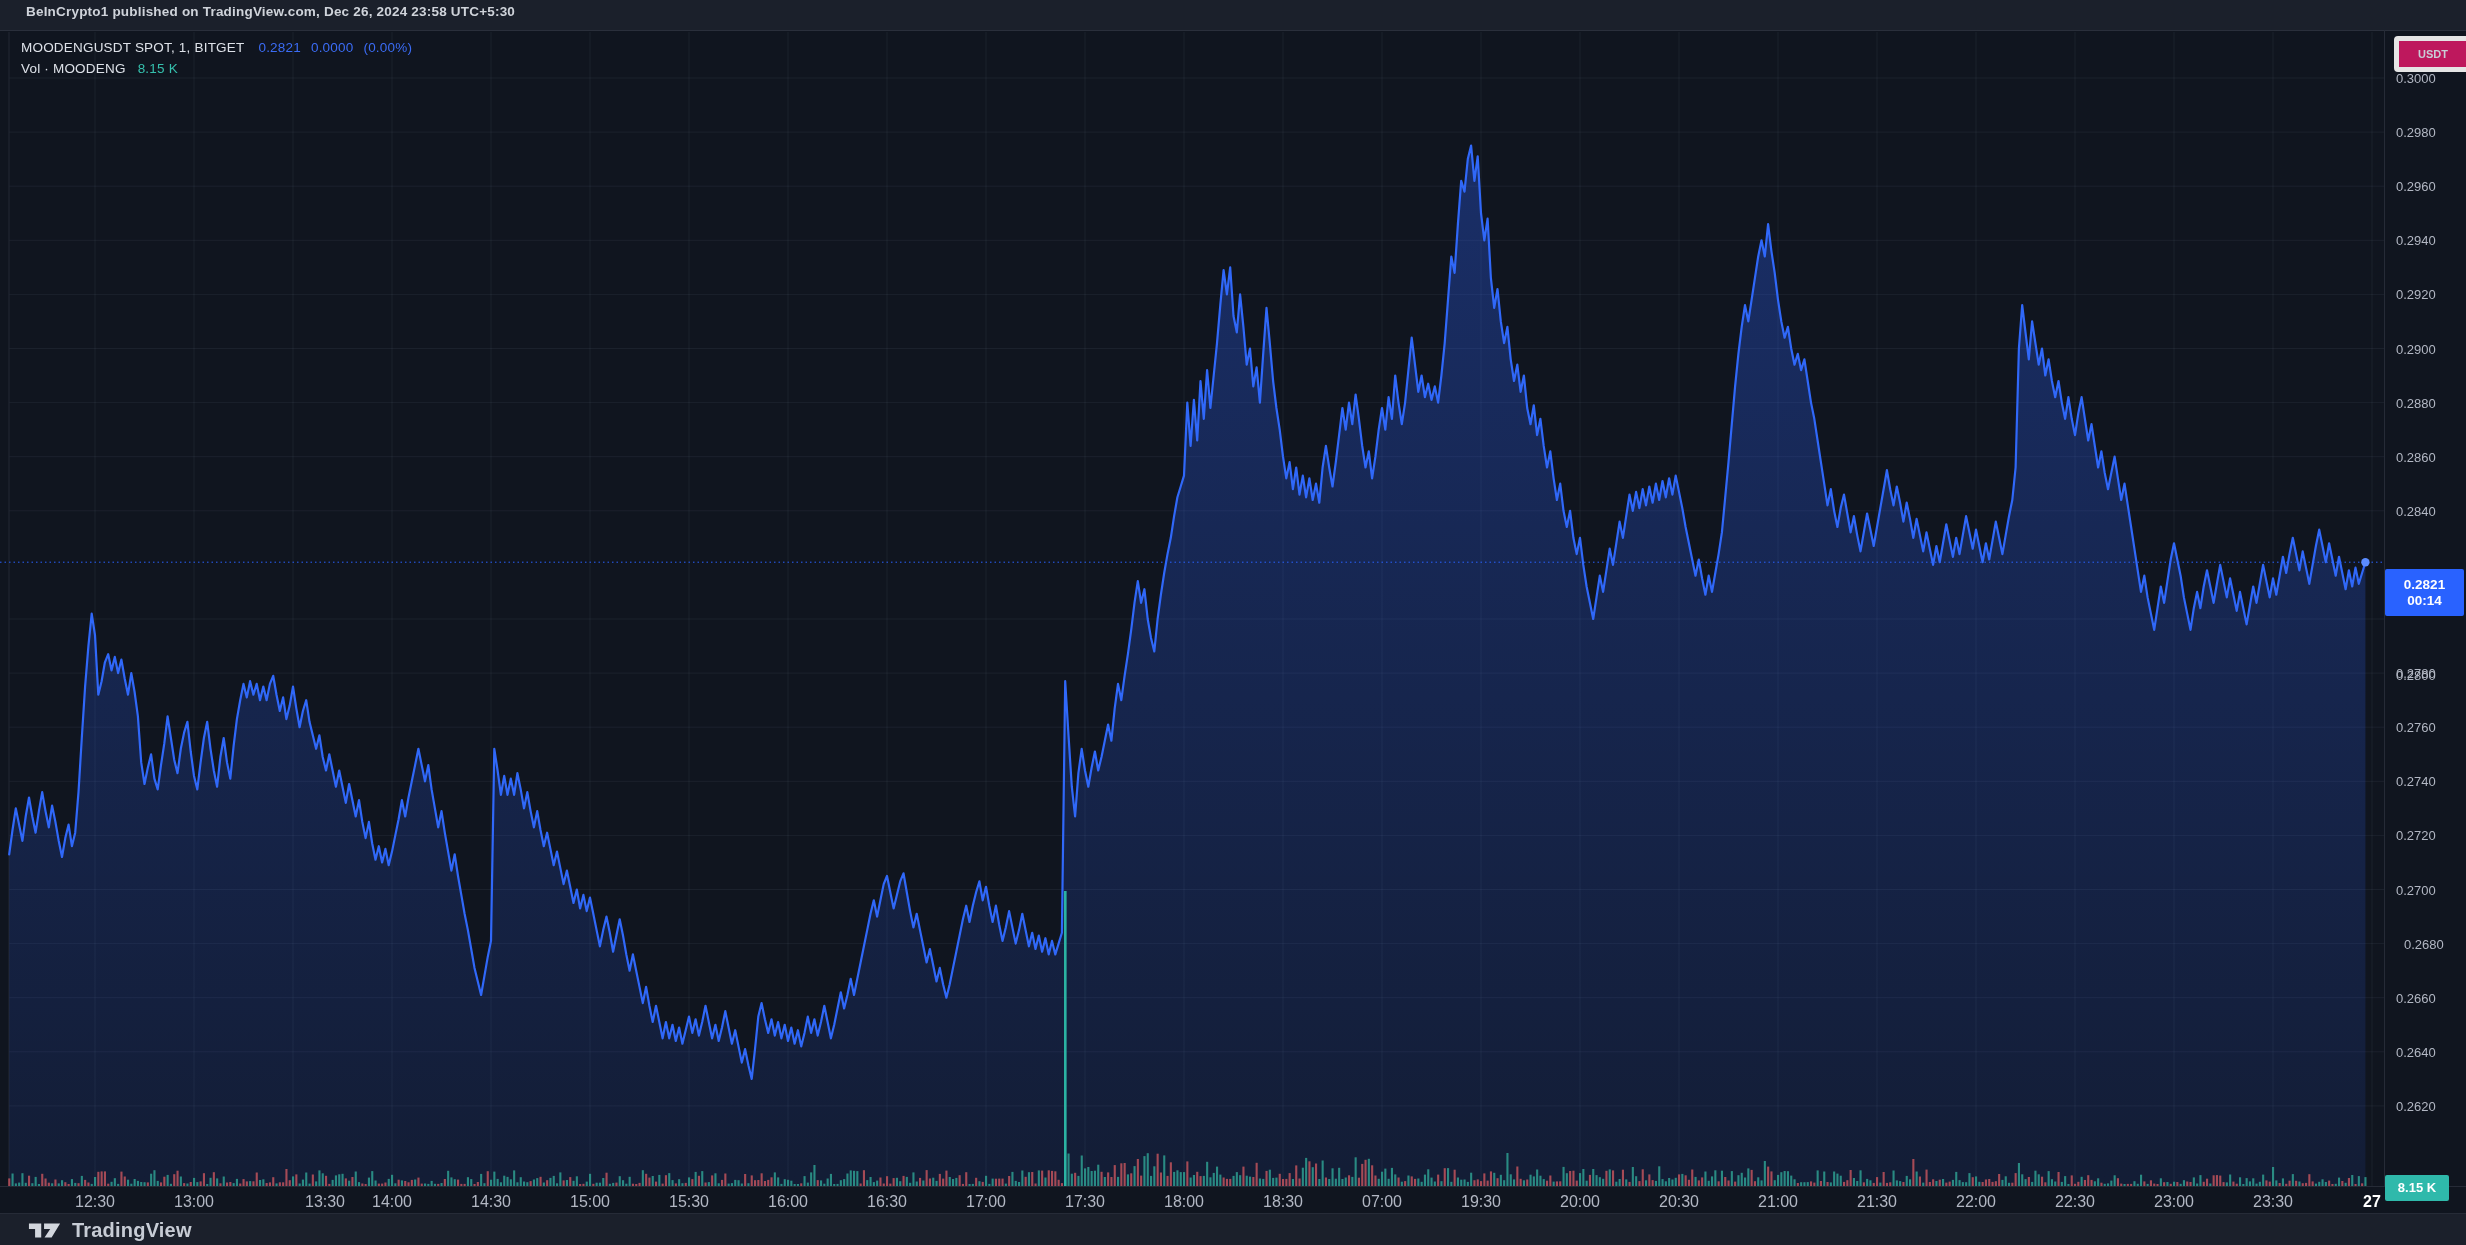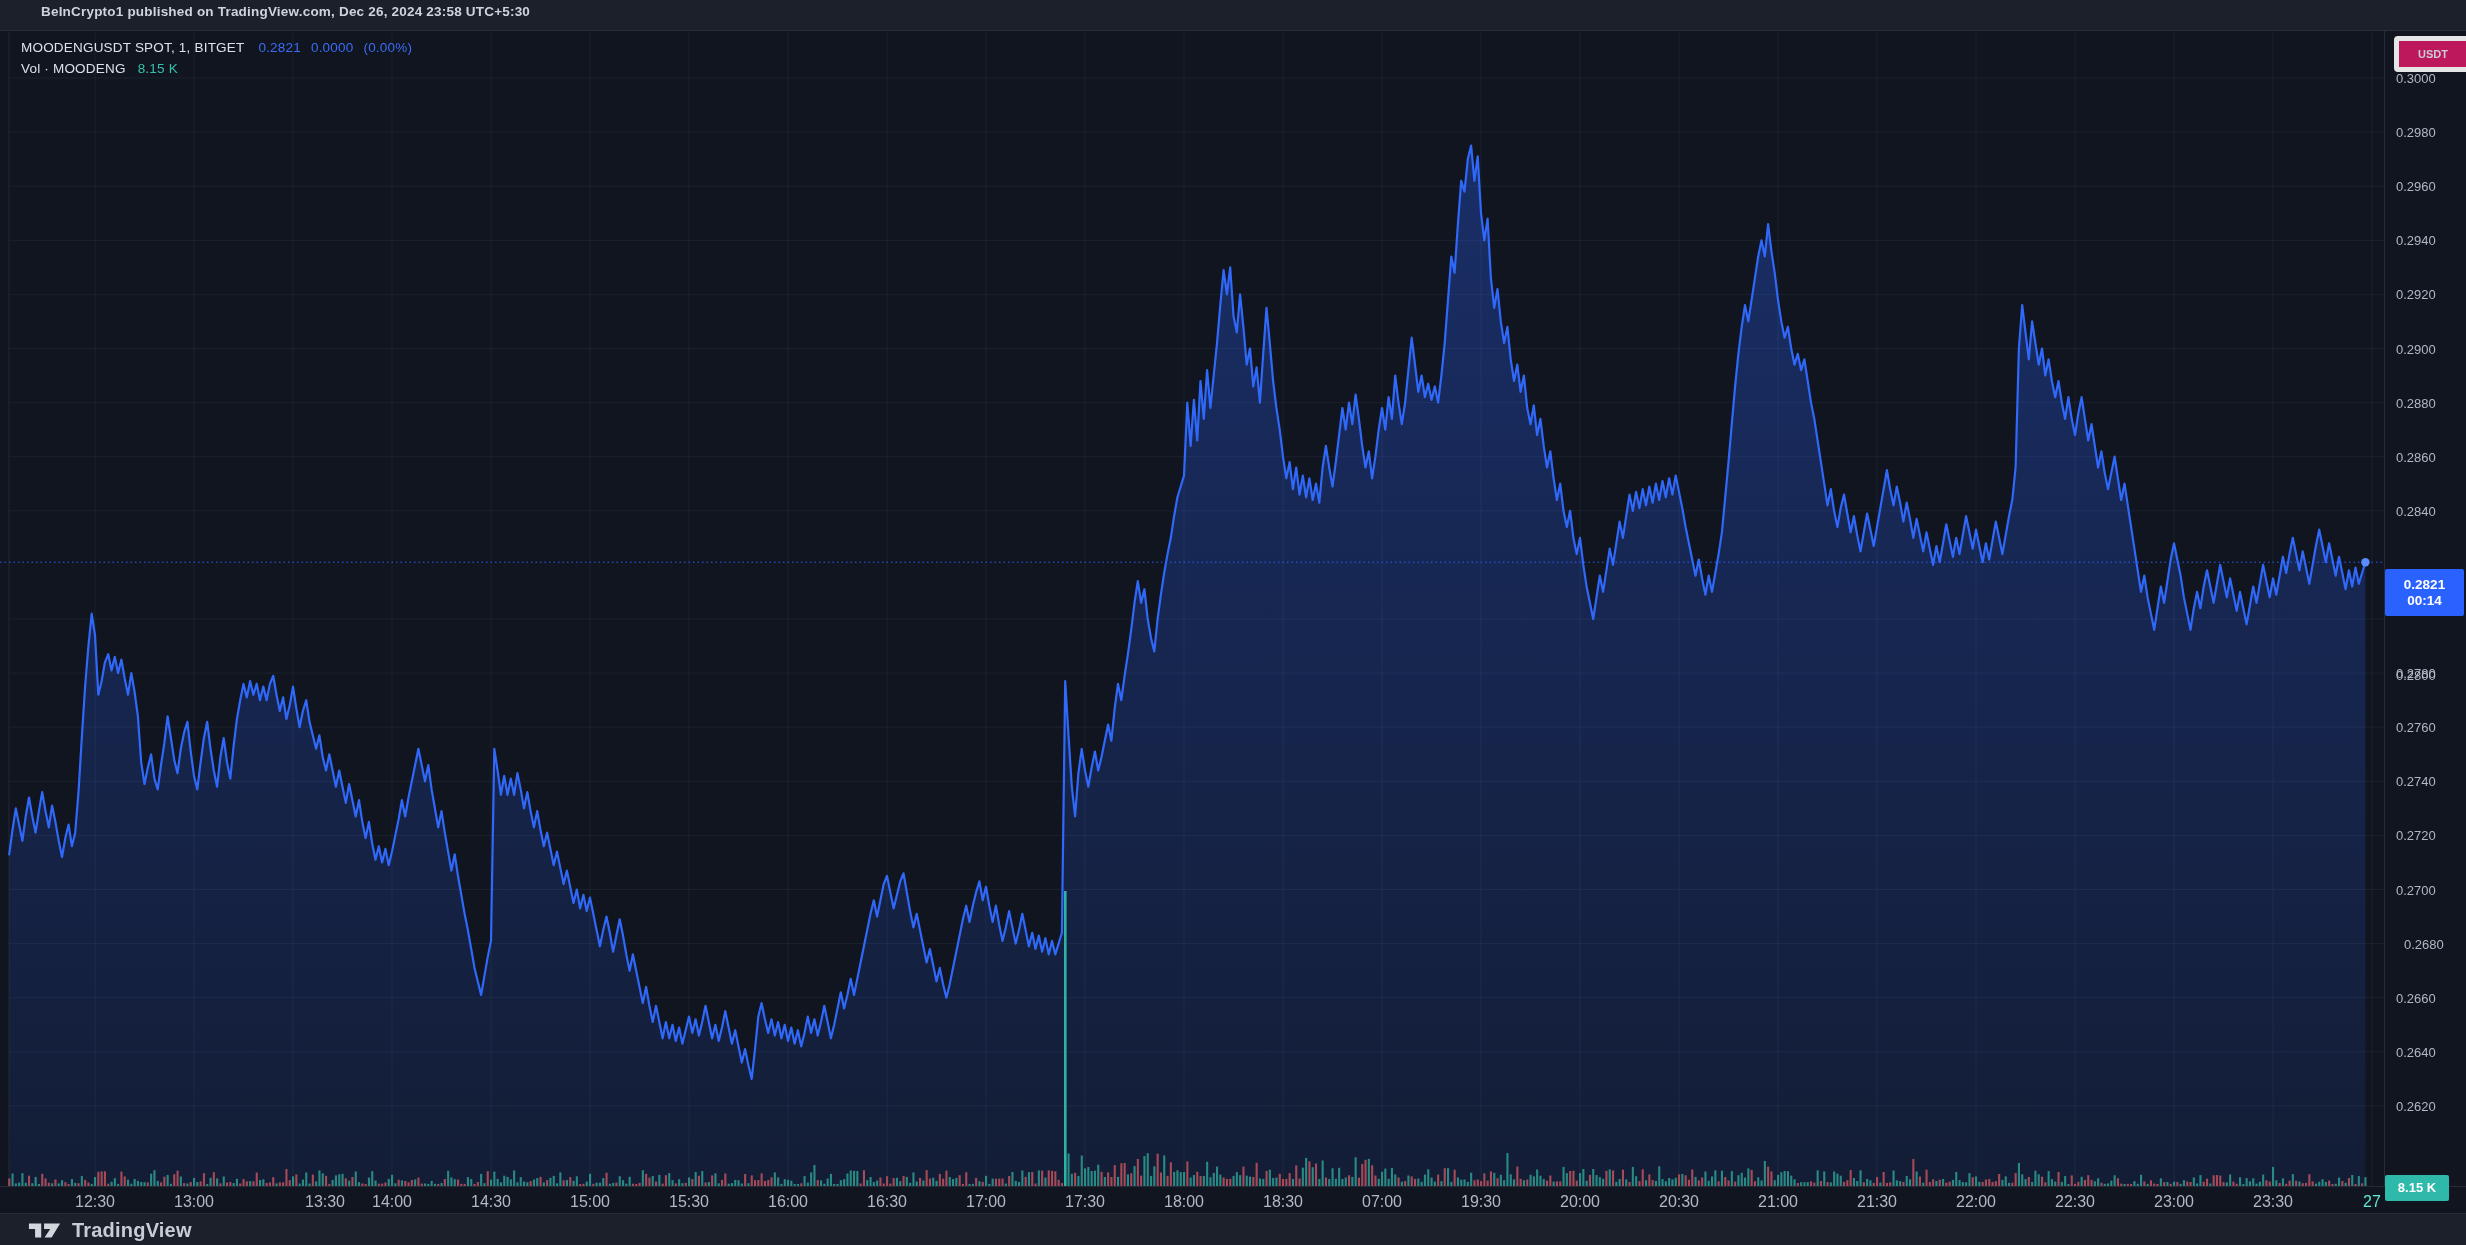--- a/index.html
+++ b/index.html
@@ -1,33 +1,33 @@
 <!DOCTYPE html>
 <html><head>
 <meta charset="utf-8">
 <style>
   html,body{margin:0;padding:0;background:#1b202b;}
   #app{position:relative;width:2466px;height:1245px;overflow:hidden;
        font-family:"Liberation Sans",sans-serif;background:#1b202b;}
-  .topbar{position:absolute;left:16px;top:0;width:1994px;height:30px;background:#1b202b;}
+  .topbar{position:absolute;left:1px;top:0;width:1994px;height:30px;background:#1b202b;}
   .topbar span{position:absolute;left:25px;top:4px;font-size:13.5px;font-weight:700;color:#cfd3da;letter-spacing:.2px;}
   .pane{position:absolute;left:0;top:30px;width:2466px;height:1183px;background:#10151f;
         border-top:1px solid #2a2f3b;}
   #chart-svg{position:absolute;left:0;top:0;}
   .legend{position:absolute;left:21px;top:6px;z-index:5;}
   .legend .row{font-size:13.5px;color:#dde1e8;letter-spacing:.2px;height:21px;line-height:21px;}
   .legend .blue{color:#3b6cf5;margin-left:14px;}
   .legend .blue2{color:#3b6cf5;margin-left:10px;}
   .legend .teal{color:#35c0ad;margin-left:12px;}
   .usdt-btn{position:absolute;left:2394px;top:5px;width:68px;height:26px;background:#be185d;
             border:5px solid #e5e5e5;border-radius:4px;color:#c9cdd6;font-size:11px;font-weight:600;
             text-align:center;line-height:26px;z-index:6;}
   .price-label{position:absolute;left:2396px;transform:translateY(-50%);font-size:13px;color:#b2b7c3;z-index:4;}
   .time-label{position:absolute;top:1192px;transform:translateX(-50%);font-size:16px;color:#b2b7c3;z-index:4;}
-  .time-label.em{color:#5eead4;font-weight:400;}
+  .time-label.em{color:#ffffff;font-weight:700;}
   .price-badge{position:absolute;left:2385px;width:79px;height:47px;background:#2962ff;border-radius:2px;
                color:#fff;font-size:13.5px;font-weight:700;text-align:center;z-index:6;
                display:flex;flex-direction:column;justify-content:center;gap:1px;line-height:15px;}
   .vol-badge{position:absolute;left:2385px;width:64px;height:26px;background:#2fb9ab;border-radius:2px;
              color:#fff;font-size:13px;font-weight:700;text-align:center;line-height:26px;z-index:6;}
   .sep-v{position:absolute;left:2384px;top:30px;width:1px;height:1157px;background:#262b37;z-index:3;}
   .sep-h{position:absolute;left:0;top:1186px;width:2466px;height:1px;background:#262b37;z-index:3;}
   .footer{position:absolute;left:0;top:1213px;width:2466px;height:32px;background:#1b202b;
           border-top:1px solid #262b37;display:flex;align-items:center;}
   .footer .brand{margin-left:10px;font-size:20px;font-weight:600;color:#c7ccd5;letter-spacing:.2px;}

